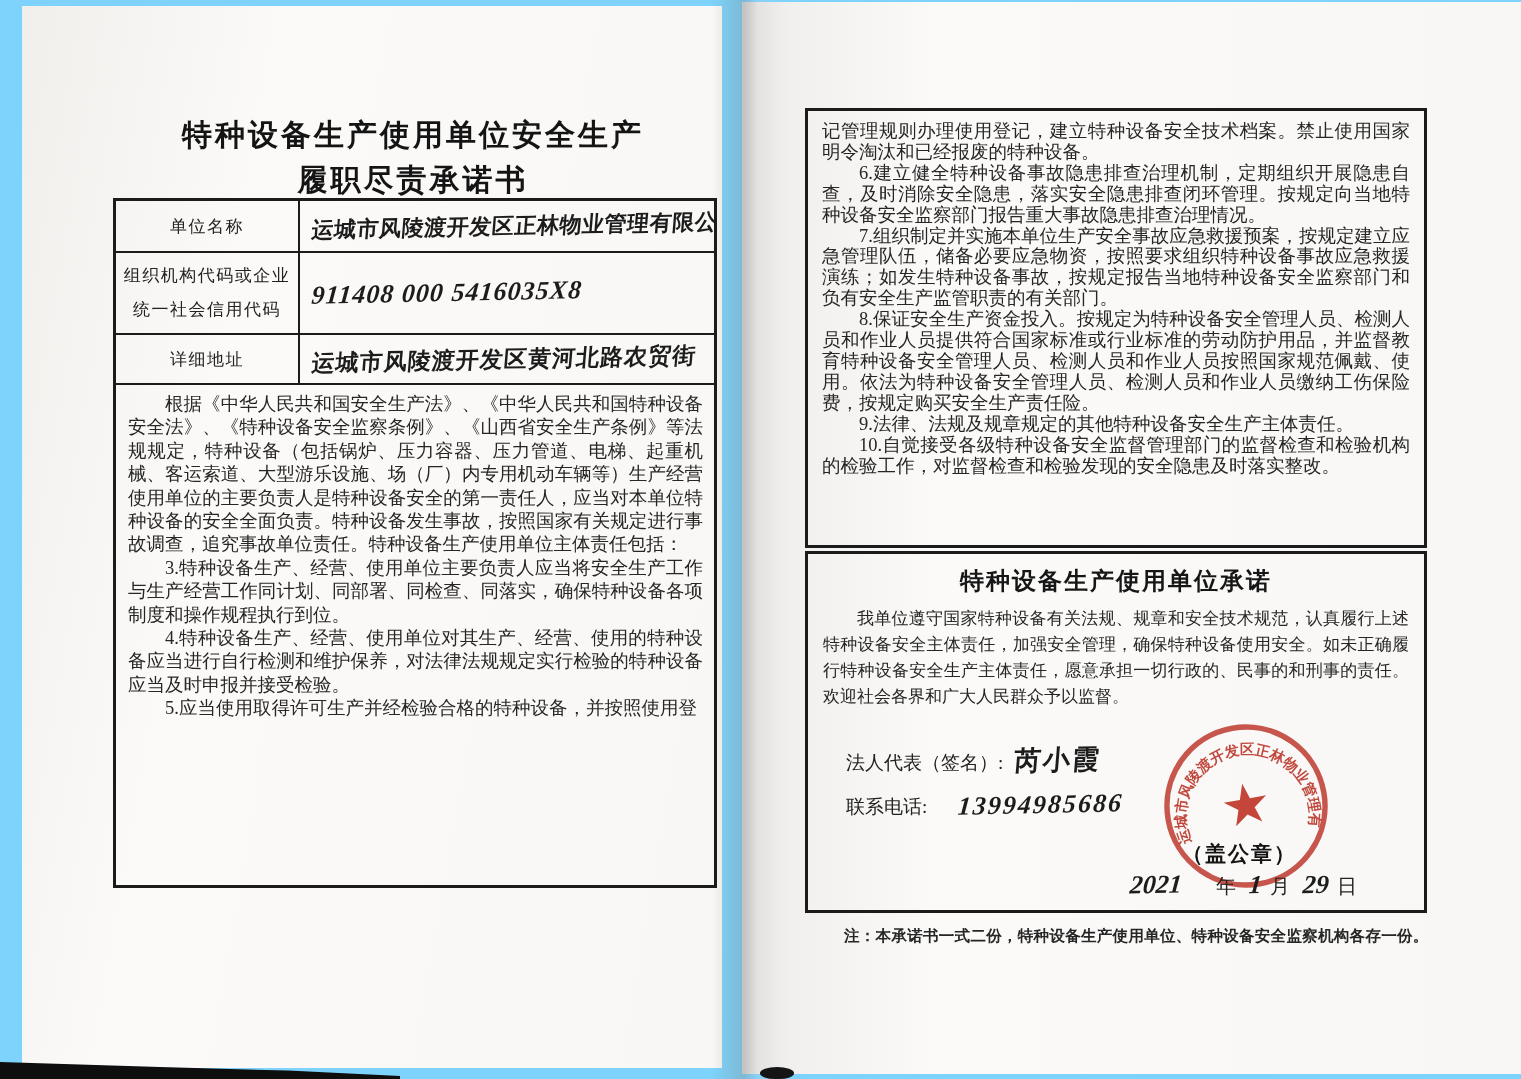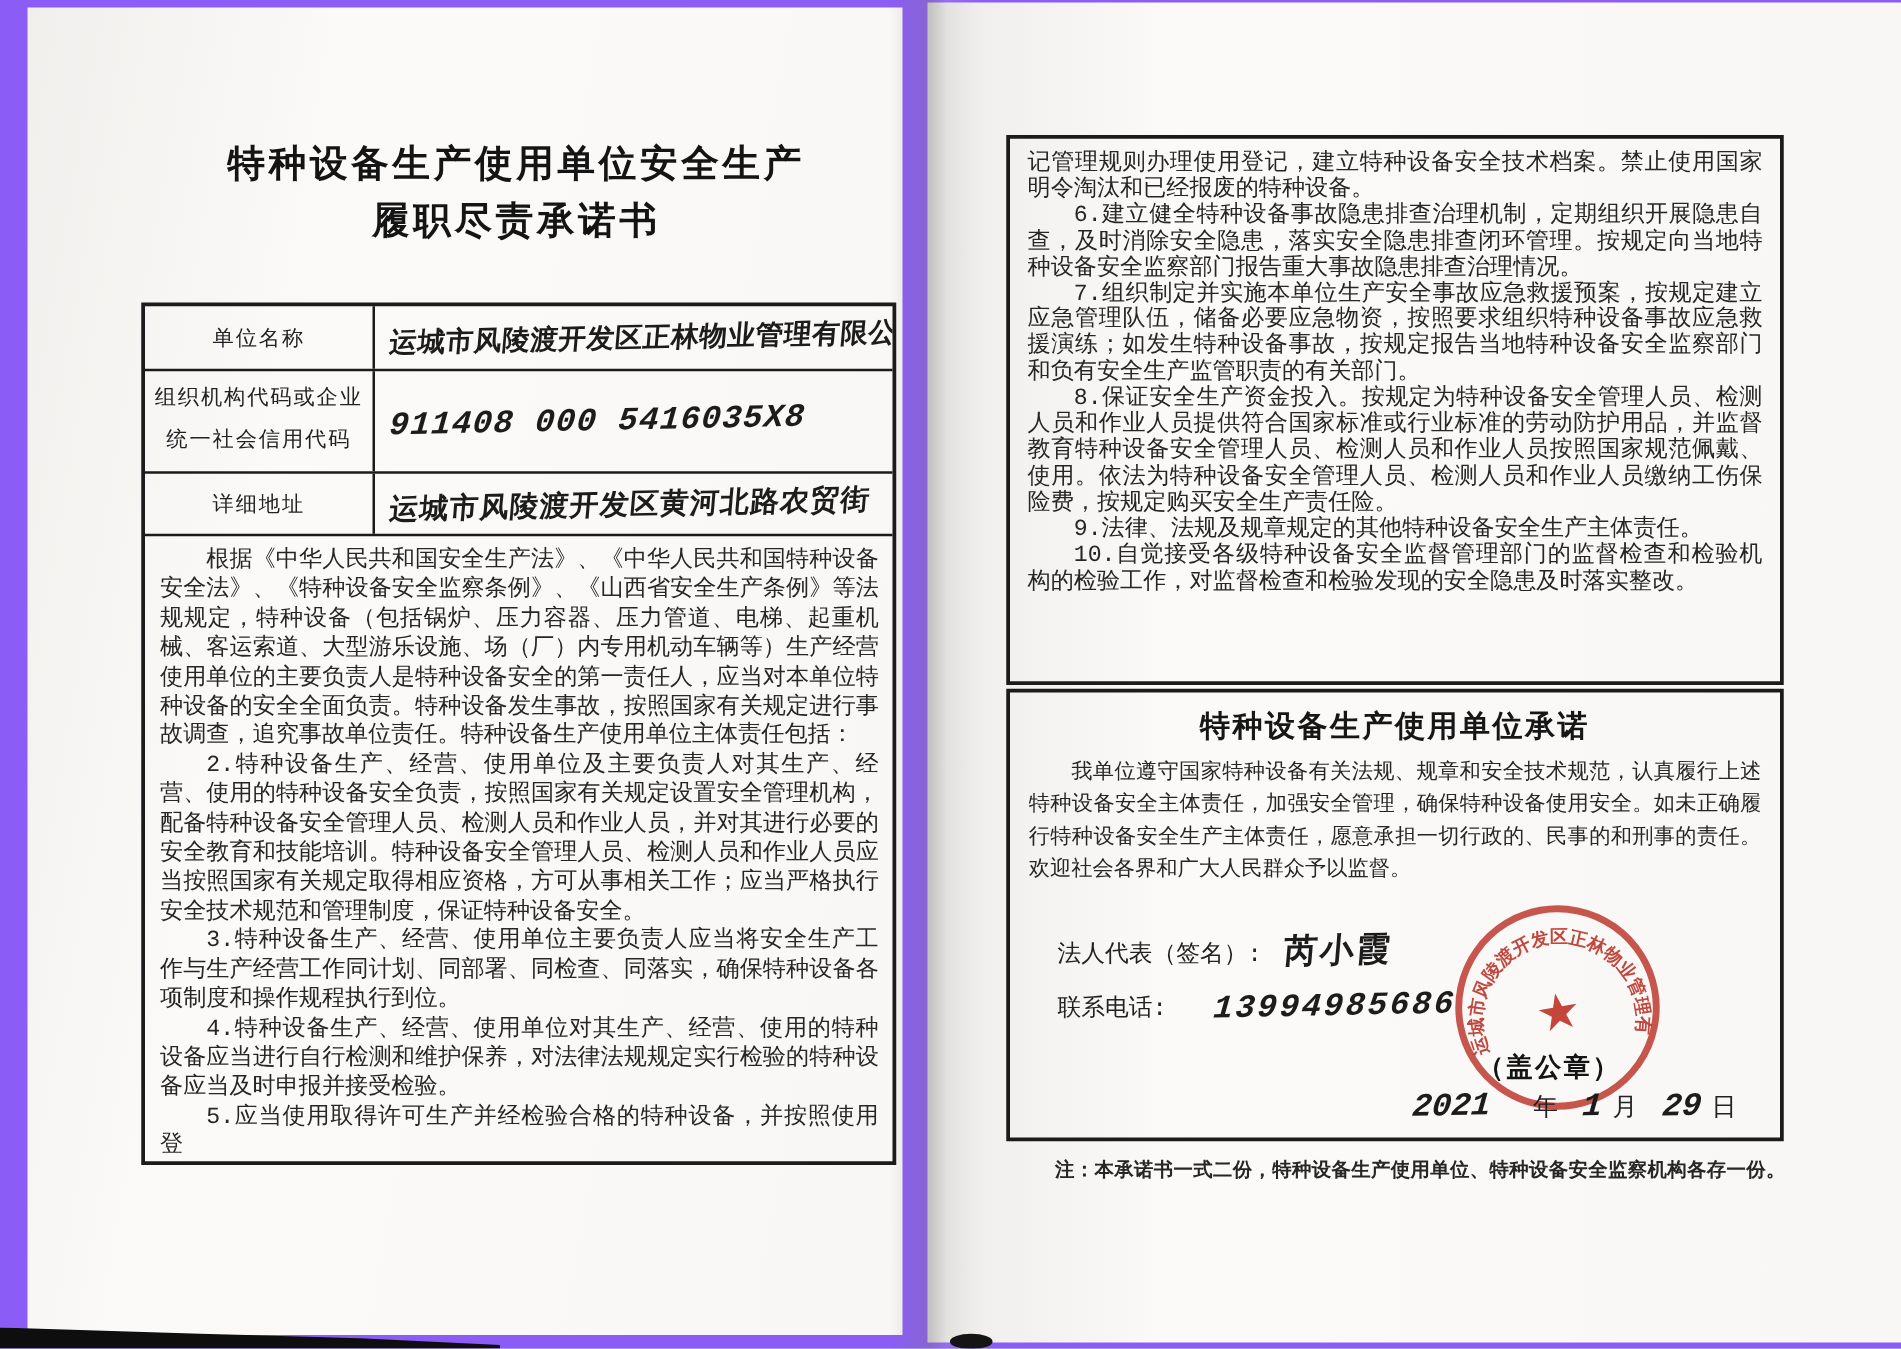--- a/index.html
+++ b/index.html
@@ -1,29 +1,29 @@
 <!DOCTYPE html>
 <html><head>
 <meta charset="utf-8">
 <style>
   html,body{margin:0;padding:0;background:#dcdbd9;}
   .scan{position:relative;width:1521px;height:1079px;overflow:hidden;
-        background:#8b5cf6;font-family:Liberation Mono, monospace;color:#2b2b2b;}
+        background:#7dd3fc;font-family:Liberation Serif, serif;color:#2b2b2b;}
   .page{position:absolute;}
   .page-left{left:22px;top:6px;width:700px;height:1062px;
              background:linear-gradient(100deg,#f0efec 0%,#fbfaf8 30%,#f8f7f5 100%);}
   .page-right{left:742px;top:2px;width:779px;height:1072px;
               background:linear-gradient(90deg,#e2e1df 0%,#f0efed 5%,#fbfaf9 25%,#f8f7f5 100%);}
   .spine{position:absolute;left:712px;top:0;width:76px;height:1079px;
          background:linear-gradient(90deg,rgba(140,138,135,0) 0%,rgba(125,123,120,.30) 42%,rgba(205,203,200,.16) 60%,rgba(140,138,135,0) 100%);}
 
   .doc-title{position:absolute;left:116px;top:112px;width:594px;text-align:center;
              font-size:30px;font-weight:bold;letter-spacing:3px;line-height:45px;color:#141414;}
 
-  .info-table{position:absolute;left:113px;top:198px;width:598px;border:3px solid #1b1b1b;box-sizing:content-box;background:transparent;margin-top:44px;}
+  .info-table{position:absolute;left:113px;top:198px;width:598px;border:3px solid #1b1b1b;box-sizing:content-box;background:transparent;}
   .it-row{display:flex;border-bottom:2px solid #1b1b1b;}
   .it-label{width:182px;border-right:2px solid #1b1b1b;display:flex;flex-direction:column;
             justify-content:center;align-items:center;font-size:17px;letter-spacing:1.5px;color:#222;}
   .it-value{flex:1;display:flex;align-items:center;padding:2px 6px 2px 12px;overflow:hidden;}
   .r1{height:50px;} .r2{height:80px;} .r3{height:48px;}
   .r2 .it-label{line-height:34px;}
   .body-block{height:500px;padding:8px 11px 0 12px;box-sizing:border-box;overflow:hidden;
               font-size:18.5px;line-height:23.4px;text-align:justify;color:#262626;}
   .body-block p{margin:0;text-indent:2em;}
 
@@ -97,21 +97,20 @@
     <div class="it-row r3">
       <div class="it-label">
         <span>详细地址</span>
       </div>
       <div class="it-value">
         <span class="hand hand-addr">运城市风陵渡开发区黄河北路农贸街</span>
       </div>
     </div>
     <div class="body-block">
       <p>根据《中华人民共和国安全生产法》、《中华人民共和国特种设备安全法》、《特种设备安全监察条例》、《山西省安全生产条例》等法规规定，特种设备（包括锅炉、压力容器、压力管道、电梯、起重机械、客运索道、大型游乐设施、场（厂）内专用机动车辆等）生产经营使用单位的主要负责人是特种设备安全的第一责任人，应当对本单位特种设备的安全全面负责。特种设备发生事故，按照国家有关规定进行事故调查，追究事故单位责任。特种设备生产使用单位主体责任包括：</p>
-      <p>2.特种设备生产、经营、使用单位及主要负责人对其生产、经营、使用的特种设备安全负责，按照国家有关规定设置安全管理机构，配备特种设备安全管理人员、检测人员和作业人员，并对其进行必要的安全教育和技能培训。特种设备安全管理人员、检测人员和作业人员应当按照国家有关规定取得相应资格，方可从事相关工作；应当严格执行安全技术规范和管理制度，保证特种设备安全。</p>
       <p>3.特种设备生产、经营、使用单位主要负责人应当将安全生产工作与生产经营工作同计划、同部署、同检查、同落实，确保特种设备各项制度和操作规程执行到位。</p>
       <p>4.特种设备生产、经营、使用单位对其生产、经营、使用的特种设备应当进行自行检测和维护保养，对法律法规规定实行检验的特种设备应当及时申报并接受检验。</p>
       <p>5.应当使用取得许可生产并经检验合格的特种设备，并按照使用登</p>
     </div>
   </div>
 
   <div class="box1">
     <p class="noindent">记管理规则办理使用登记，建立特种设备安全技术档案。禁止使用国家明令淘汰和已经报废的特种设备。</p>
     <p>6.建立健全特种设备事故隐患排查治理机制，定期组织开展隐患自查，及时消除安全隐患，落实安全隐患排查闭环管理。按规定向当地特种设备安全监察部门报告重大事故隐患排查治理情况。</p>
     <p>7.组织制定并实施本单位生产安全事故应急救援预案，按规定建立应急管理队伍，储备必要应急物资，按照要求组织特种设备事故应急救援演练；如发生特种设备事故，按规定报告当地特种设备安全监察部门和负有安全生产监管职责的有关部门。</p>

